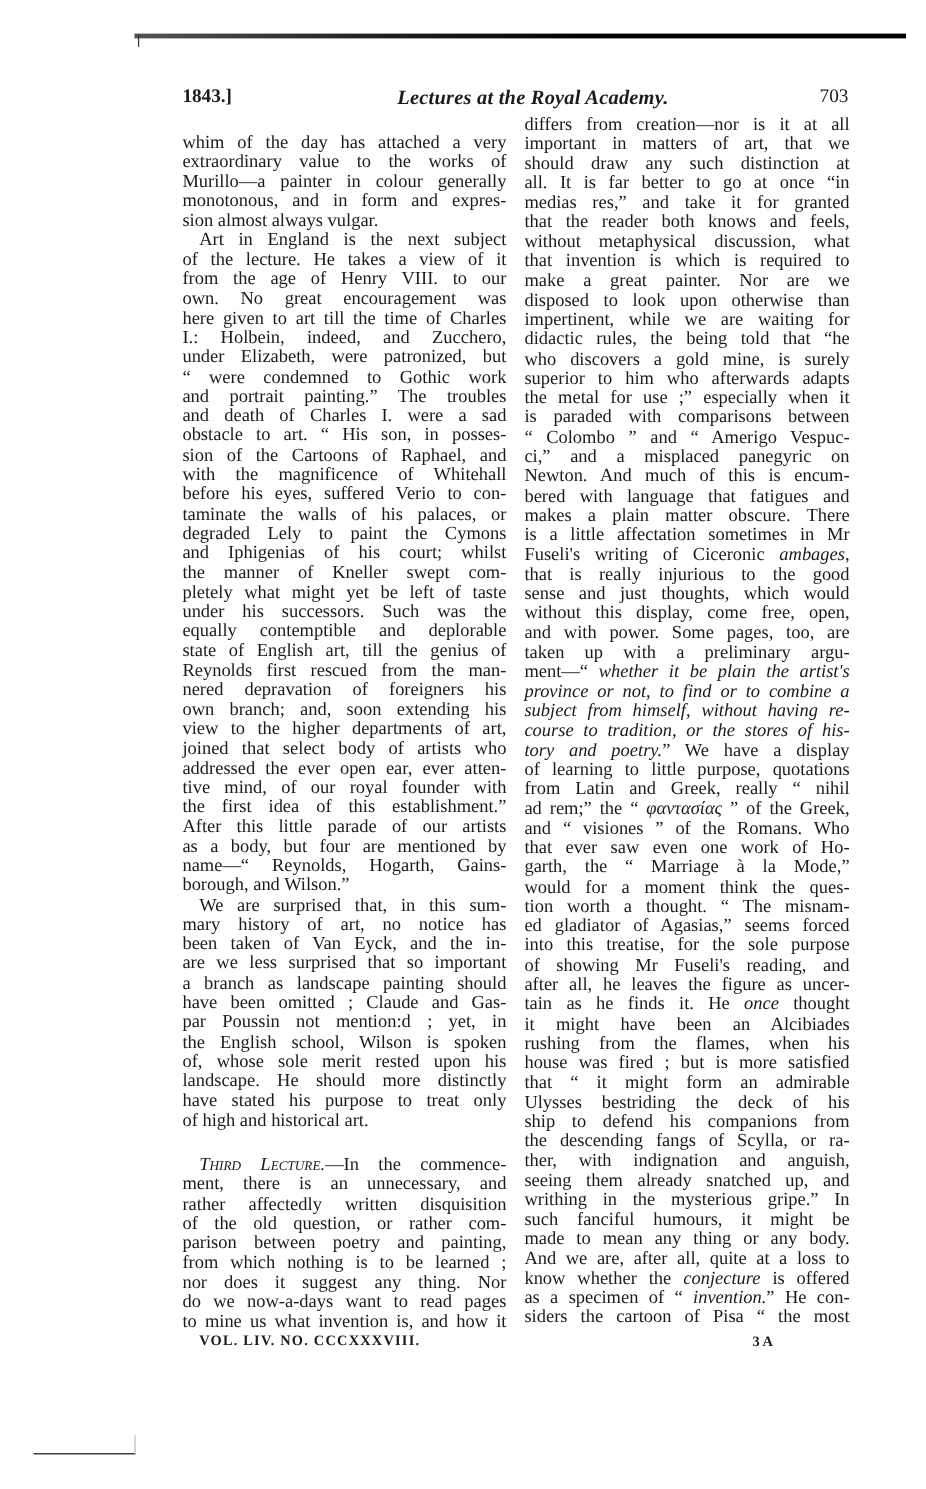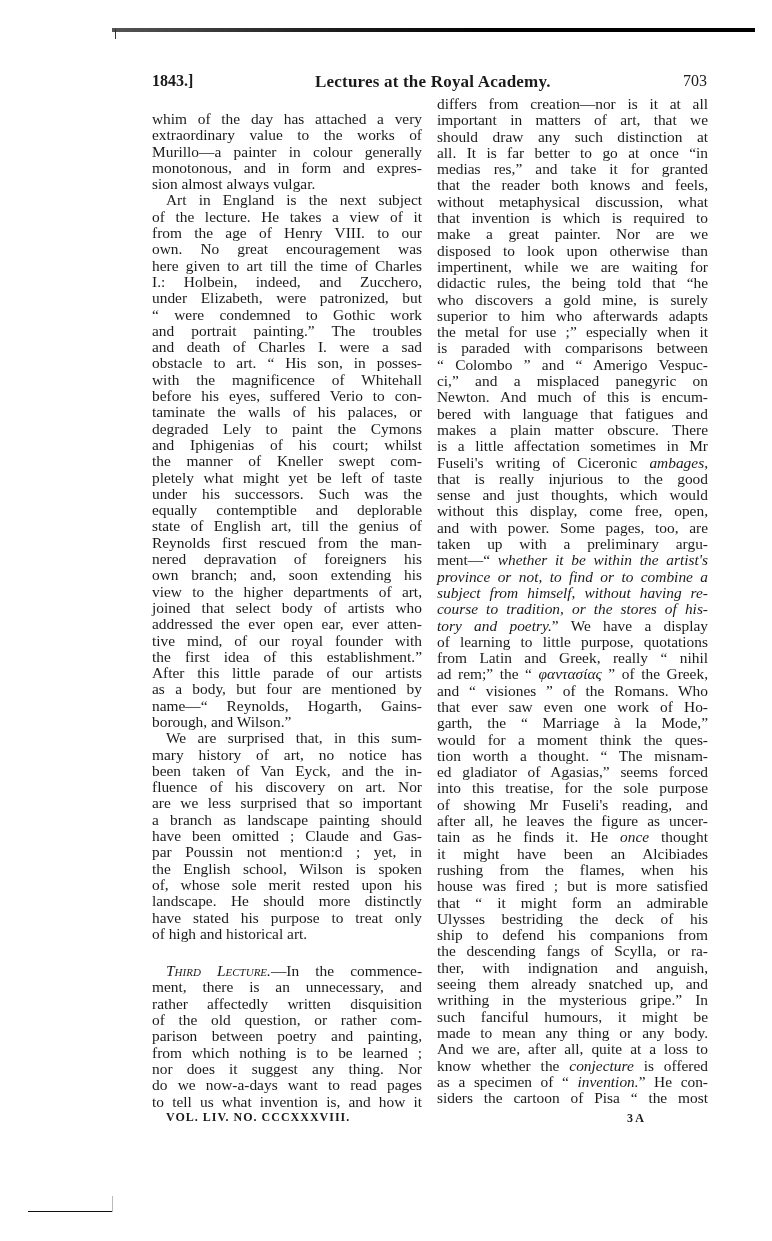--- a/index.html
+++ b/index.html
@@ -3,21 +3,21 @@
 <meta charset="utf-8">
 <style>
   html, body { margin: 0; padding: 0; background: #ffffff; }
   body { width: 772px; height: 1241px; position: relative; overflow: hidden;
          font-family: "Liberation Serif", "DejaVu Serif", serif; color: #1a1a1a; }
   .top-rule { position: absolute; left: 112px; top: 28px; width: 643px; height: 4px;
               background: linear-gradient(to right, #555 0%, #222 30%, #000 60%, #000 100%); }
   .top-tick { position: absolute; left: 115px; top: 29px; width: 1px; height: 10px; background: #333; }
   .header { position: absolute; top: 72px; left: 152px; width: 555px; height: 22px; }
   .header .year { position: absolute; left: 0; top: 0; font-weight: bold; font-size: 16px; }
-  .header .running { position: absolute; left: 163px; top: 0; font-weight: bold; font-size: 17px; letter-spacing: 0.2px; }
+  .header .running { position: absolute; left: 179px; top: 0; font-style: italic; font-weight: bold; font-size: 17px; letter-spacing: 0.2px; }
   .header .page { position: absolute; right: 0; top: 0; font-weight: normal; font-size: 16px; }
   .col { position: absolute; top: 96px; font-size: 15.4px; line-height: 16.3px; }
   .col-left { left: 152px; width: 270px; margin-top: 15px; }
   .col-right { left: 437px; width: 271px; }
   .line { display: block; white-space: nowrap; text-align: justify; text-align-last: justify; height: 16.3px; }
   .line.last { text-align-last: left; }
   .indent { padding-left: 14px; }
   .gap { height: 21px; }
   .sc { font-variant: small-caps; font-style: italic; }
   i { font-style: italic; }
@@ -48,20 +48,21 @@
     <span class="line">of the lecture. He takes a view of it</span>
     <span class="line">from the age of Henry VIII. to our</span>
     <span class="line">own. No great encouragement was</span>
     <span class="line">here given to art till the time of Charles</span>
     <span class="line">I.: Holbein, indeed, and Zucchero,</span>
     <span class="line">under Elizabeth, were patronized, but</span>
     <span class="line">“ were condemned to Gothic work</span>
     <span class="line">and portrait painting.” The troubles</span>
     <span class="line">and death of Charles I. were a sad</span>
     <span class="line">obstacle to art. “ His son, in posses-</span>
+    <span class="line">sion of the Cartoons of Raphael, and</span>
     <span class="line">with the magnificence of Whitehall</span>
     <span class="line">before his eyes, suffered Verio to con-</span>
     <span class="line">taminate the walls of his palaces, or</span>
     <span class="line">degraded Lely to paint the Cymons</span>
     <span class="line">and Iphigenias of his court; whilst</span>
     <span class="line">the manner of Kneller swept com-</span>
     <span class="line">pletely what might yet be left of taste</span>
     <span class="line">under his successors. Such was the</span>
     <span class="line">equally contemptible and deplorable</span>
     <span class="line">state of English art, till the genius of</span>
@@ -73,40 +74,39 @@
     <span class="line">addressed the ever open ear, ever atten-</span>
     <span class="line">tive mind, of our royal founder with</span>
     <span class="line">the first idea of this establishment.”</span>
     <span class="line">After this little parade of our artists</span>
     <span class="line">as a body, but four are mentioned by</span>
     <span class="line">name—“ Reynolds, Hogarth, Gains-</span>
     <span class="line last">borough, and Wilson.”</span>
     <span class="line indent">We are surprised that, in this sum-</span>
     <span class="line">mary history of art, no notice has</span>
     <span class="line">been taken of Van Eyck, and the in-</span>
-    <span class="line">fluence of his discovery on art. Nor</span>
     <span class="line">are we less surprised that so important</span>
     <span class="line">a branch as landscape painting should</span>
     <span class="line">have been omitted ; Claude and Gas-</span>
     <span class="line">par Poussin not mention:d ; yet, in</span>
     <span class="line">the English school, Wilson is spoken</span>
     <span class="line">of, whose sole merit rested upon his</span>
     <span class="line">landscape. He should more distinctly</span>
     <span class="line">have stated his purpose to treat only</span>
     <span class="line last">of high and historical art.</span>
     <div class="gap"></div>
     <span class="line indent"><span class="sc">Third Lecture.</span><span>—In the commence-</span></span>
     <span class="line">ment, there is an unnecessary, and</span>
     <span class="line">rather affectedly written disquisition</span>
     <span class="line">of the old question, or rather com-</span>
     <span class="line">parison between poetry and painting,</span>
     <span class="line">from which nothing is to be learned ;</span>
     <span class="line">nor does it suggest any thing. Nor</span>
     <span class="line">do we now-a-days want to read pages</span>
-    <span class="line">to tell us what invention is, and how it</span>
+    <span class="line">to mine us what invention is, and how it</span>
   </div>
 <div class="col col-right" id="right-col">
     <span class="line">differs from creation—nor is it at all</span>
     <span class="line">important in matters of art, that we</span>
     <span class="line">should draw any such distinction at</span>
     <span class="line">all. It is far better to go at once “in</span>
     <span class="line">medias res,” and take it for granted</span>
     <span class="line">that the reader both knows and feels,</span>
     <span class="line">without metaphysical discussion, what</span>
     <span class="line">that invention is which is required to</span>
@@ -123,21 +123,21 @@
     <span class="line">Newton. And much of this is encum-</span>
     <span class="line">bered with language that fatigues and</span>
     <span class="line">makes a plain matter obscure. There</span>
     <span class="line">is a little affectation sometimes in Mr</span>
     <span class="line">Fuseli's writing of Ciceronic <i>ambages</i>,</span>
     <span class="line">that is really injurious to the good</span>
     <span class="line">sense and just thoughts, which would</span>
     <span class="line">without this display, come free, open,</span>
     <span class="line">and with power. Some pages, too, are</span>
     <span class="line">taken up with a preliminary argu-</span>
-    <span class="line">ment—“ <i>whether it be within the artist's</i></span>
+    <span class="line">ment—“ <i>whether it be plain the artist's</i></span>
     <span class="line"><i>province or not, to find or to combine a</i></span>
     <span class="line"><i>subject from himself, without having re-</i></span>
     <span class="line"><i>course to tradition, or the stores of his-</i></span>
     <span class="line"><i>tory and poetry.</i>” We have a display</span>
     <span class="line">of learning to little purpose, quotations</span>
     <span class="line">from Latin and Greek, really “ nihil</span>
     <span class="line">ad rem;” the “ <i>φαντασίας</i> ” of the Greek,</span>
     <span class="line">and “ visiones ” of the Romans. Who</span>
     <span class="line">that ever saw even one work of Ho-</span>
     <span class="line">garth, the “ Marriage à la Mode,”</span>

